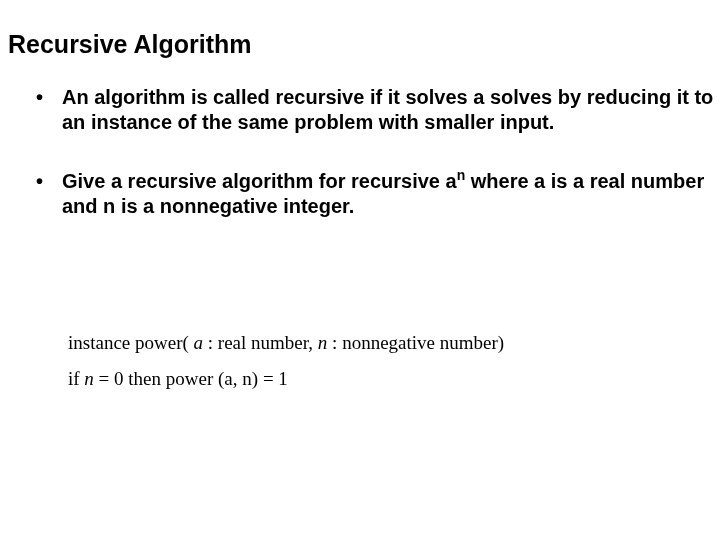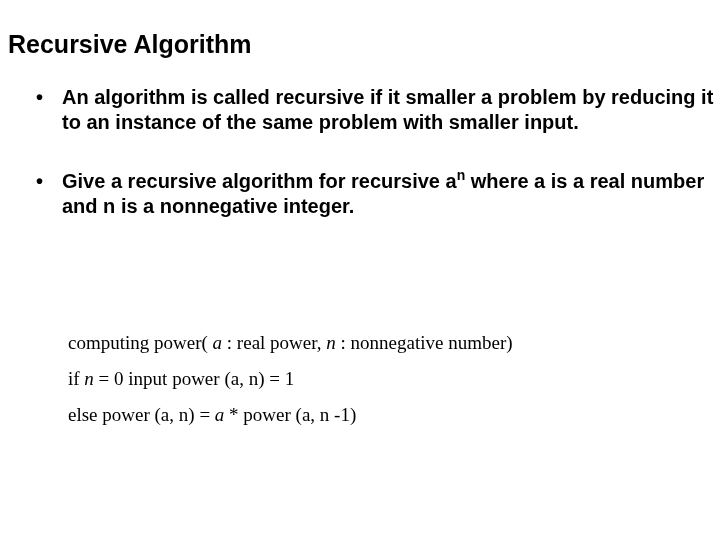--- a/index.html
+++ b/index.html
@@ -72,41 +72,38 @@
 <body>
 
 <div class="slide">
 
   <div class="title">Recursive Algorithm</div>
 
   <div class="bullets">
 
     <div class="bullet">
       <span class="dot">•</span>
-      <span>An algorithm is called recursive if it smaller a problem by reducing it to an instance of the same problem with smaller input.</span>
+      <span>An algorithm is called recursive if it solves a solves by reducing it to an instance of the same problem with smaller input.</span>
     </div>
 
     <div class="bullet">
       <span class="dot">•</span>
       <span>
         <span>Give a recursive algorithm for recursive a</span><sup>n</sup><span> where a is a real number and n is a nonnegative integer.</span>
       </span>
     </div>
 
   </div>
 
   <div class="math-block">
 
     <div class="row">
-      <span class="math-up">computing</span><span class="math-up"> power</span><span class="math-up">( </span><span class="math-var">a</span><span class="math-up"> : real power,   </span><span class="math-var">n</span><span class="math-up"> : nonnegative number)</span>
+      <span class="math-up">instance</span><span class="math-up"> power</span><span class="math-up">( </span><span class="math-var">a</span><span class="math-up"> : real number,   </span><span class="math-var">n</span><span class="math-up"> : nonnegative number)</span>
     </div>
 
     <div class="row">
-      <span class="math-up">if </span><span class="math-var">n</span><span class="math-up"> = 0 </span><span class="math-up">input </span><span class="math-up">power   </span><span class="math-up">(a, n)</span><span class="math-up"> = 1</span>
+      <span class="math-up">if </span><span class="math-var">n</span><span class="math-up"> = 0 </span><span class="math-up">then </span><span class="math-up">power   </span><span class="math-up">(a, n)</span><span class="math-up"> = 1</span>
     </div>
 
-    <div class="row">
-      <span class="math-up">else </span><span class="math-up">power   </span><span class="math-up">(a, n)</span><span class="math-up"> = </span><span class="math-var">a</span><span class="math-up"> * </span><span class="math-up">power   </span><span class="math-up">(a, n -1)</span>
-    </div>
 
   </div>
 
 </div>
 
 </body></html>

